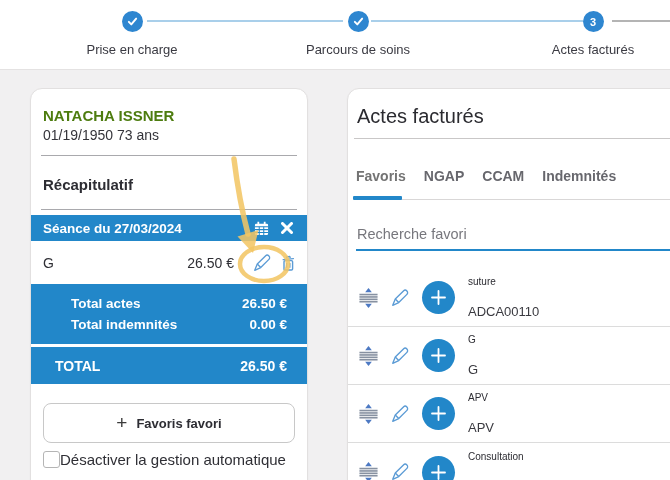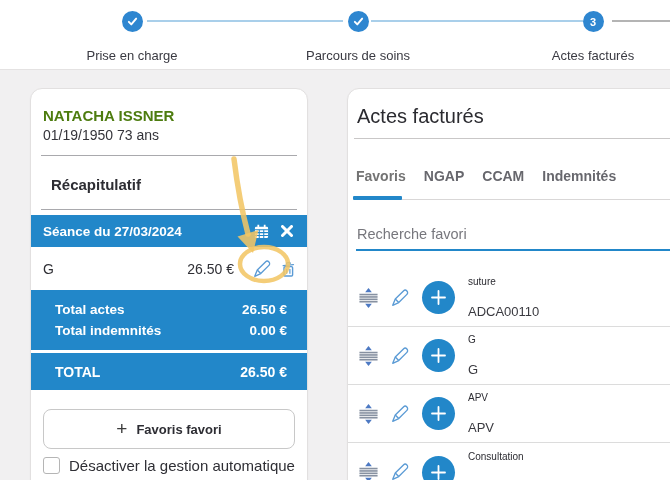--- a/index.html
+++ b/index.html
@@ -17,45 +17,45 @@
   }
   
   .stepper{position:absolute;top:0;left:0;width:670px;height:70px;background:#fff;border-bottom:1px solid #e4e2e2;z-index:5}
   .sline{position:absolute;top:20px;height:2px}
   .sline.blue{background:var(--connector-blue)}
   .sline.gray{background:var(--connector-gray)}
   .sl1{left:147px;width:196px}.sl2{left:371px;width:212px}.sl3{left:612px;width:58px}
   .step{position:absolute;top:11px;width:160px;text-align:center;cursor:pointer}
   .st1{left:52px}.st2{left:278px}.st3{left:513px}
   .step-circle{width:21px;height:21px;border-radius:50%;background:var(--stepper-blue);margin:0 auto;display:flex;align-items:center;justify-content:center;color:#fff;font-size:11px;font-weight:bold}
-  .step-label{margin-top:16px;font-size:13px;color:#3a3a42}
+  .step-label{margin-top:10px;font-size:13px;color:#3a3a42}
   
   .card{position:absolute;background:#fff;border:1px solid #e2e0e0;border-radius:12px;box-shadow:0 1px 2px rgba(0,0,0,.04)}
   .left-card{left:30px;top:88px;width:278px;height:420px;overflow:hidden}
   .right-card{left:347px;top:88px;width:380px;height:420px;overflow:hidden}
   
   .patient{padding:18px 12px 0}
   .patient-name{font-weight:bold;font-size:15px;color:#4d7c0f}
   .patient-dob{font-size:14px;color:#34343a;margin-top:3px}
   .hr{height:1px;background:#a9a9ad;margin:12px 10px 0}
-  .recap-title{font-weight:bold;font-size:15px;color:#2d2d33;padding:20px 20px 0}
+  .recap-title{font-weight:bold;font-size:15px;color:#2d2d33;padding:20px 12px 0}
   .hr2{margin-top:16px}
-  .session-bar{margin-top:5px;background:var(--blue);color:#fff;height:32px;display:flex;align-items:center;padding:0 14px 0 12px;font-size:13.5px;font-weight:bold}
+  .session-bar{margin-top:5px;background:var(--blue);color:#fff;height:26px;display:flex;align-items:center;padding:0 14px 0 12px;font-size:13.5px;font-weight:bold}
   .session-bar .bar-icons{margin-left:auto;display:flex;align-items:center;gap:12px}
   .icon-btn{display:flex;align-items:center;justify-content:center;background:none;border:none;padding:0;cursor:pointer}
   .act-row{height:43px;display:flex;align-items:center;padding:0 12px;font-size:14px;color:#2f2f35;background:#fff}
   .act-amount{margin-left:auto}
   .act-row .icon-btn.edit{margin-left:18px}
   .act-row .icon-btn.del{margin-left:9px}
-  .totals-block{background:var(--blue);color:#fff;padding:9px 20px 9px 24px;font-size:13.5px;font-weight:bold}
+  .totals-block{background:var(--blue);color:#fff;padding:9px 20px 9px 40px;font-size:13.5px;font-weight:bold}
   .t-row{display:flex;justify-content:space-between;line-height:21px}
   .total-block{margin-top:3px;background:var(--blue);color:#fff;padding:11px 20px 10px 24px;font-size:14px;font-weight:bold;display:flex;justify-content:space-between}
   .new-fav-btn{display:flex;align-items:center;justify-content:center;gap:9px;margin:19px 12px 0;width:calc(100% - 24px);height:40px;background:#fff;border:1px solid #c8c8c8;border-radius:8px;font-family:inherit;font-size:13px;font-weight:bold;color:#2d2d33;cursor:pointer}
   .plus-glyph{font-size:19px;font-weight:400;color:#3c3c3c;line-height:1;margin-top:-2px}
-  .checkbox-row{display:flex;align-items:flex-start;gap:9px;margin:8px 12px 0;font-size:15px;color:#2f2f35}
+  .checkbox-row{display:flex;align-items:flex-start;gap:0;margin:8px 12px 0;font-size:15px;color:#2f2f35}
   .checkbox-row input{width:17px;height:17px;appearance:none;-webkit-appearance:none;border:1px solid #b5b5b5;border-radius:3px;background:#fff;margin:0;flex:0 0 auto;cursor:pointer}
   
   .ra-title{font-size:20px;font-weight:400;color:#2b2b30;margin:16px 10px 0 9px}
   .hr-right{height:1px;background:#c9c7c7;margin:10px 6px 0}
   .tabs{display:flex;gap:18px;padding-left:8px;margin-top:29px;font-size:14px;font-weight:bold;color:#67676d}
   .tab{cursor:pointer}
   .tab.active{color:#737373}
   .tabs-underline{margin:15px 0 0 6px;height:1px;background:#d9d7d7;position:relative}
   .tab-active-bar{position:absolute;left:-1px;top:-3px;width:49px;height:4px;background:var(--blue);border-radius:1px}
   .search-input{display:block;margin:26px 0 0 8px;width:calc(100% - 14px);border:none;border-bottom:2px solid var(--blue);font-family:inherit;font-size:14.5px;color:#55555b;padding:0 0 7px 1px;outline:none;background:transparent}

